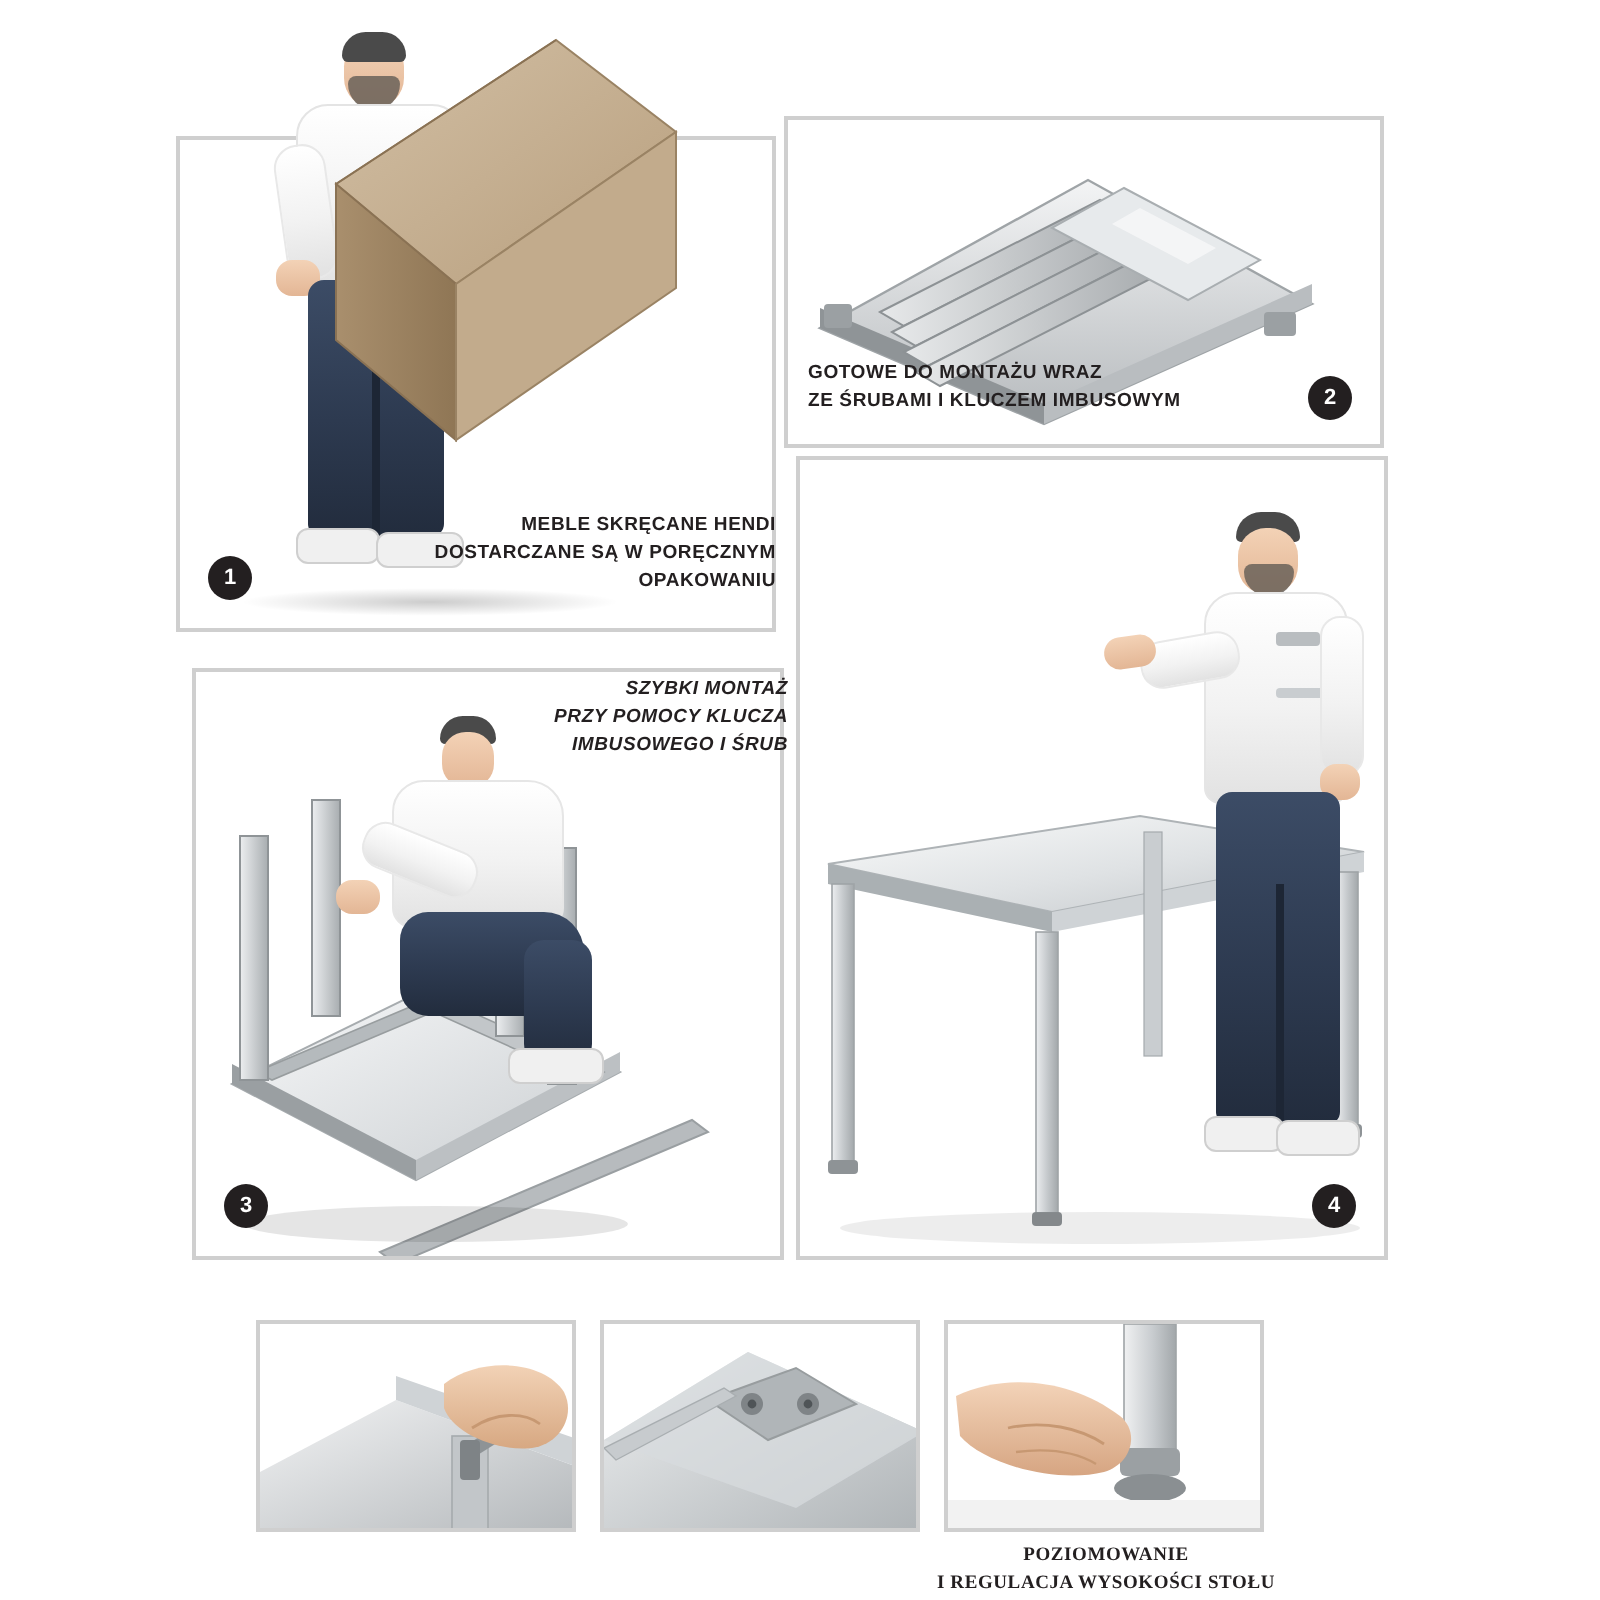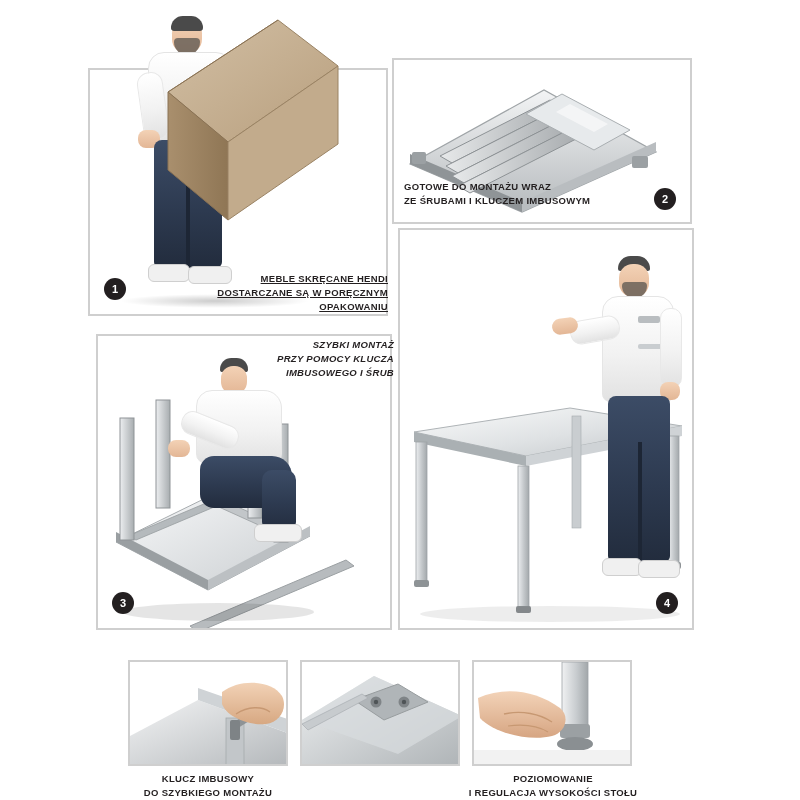--- a/index.html
+++ b/index.html
@@ -116,21 +116,21 @@
             <stop offset="1" stop-color="#8f7655"></stop>
         </linearGradient>
       </defs>
       <polygon points="18,78 128,6 188,52 78,128" fill="url(#cart1)" stroke="#9a8364" stroke-width="1"></polygon>
       <polygon points="18,78 78,128 78,206 18,156" fill="url(#cart2)" stroke="#8a7254" stroke-width="1"></polygon>
       <polygon points="78,128 188,52 188,130 78,206" fill="#c2ab8c" stroke="#9a8364" stroke-width="1"></polygon>
       <line x1="18" y1="78" x2="128" y2="6" stroke="#8a7254" stroke-width="1"></line>
     </svg>
   </div>
 
-  <div class="caption right" style="left:200px;top:272px;width:188px;text-decoration:underline;">MEBLE SKRĘCANE HENDI
+  <div class="caption right" style="left:200px;top:256px;width:188px;">MEBLE SKRĘCANE HENDI
 DOSTARCZANE SĄ W PORĘCZNYM
 OPAKOWANIU</div>
 
   <div class="panel" style="left:392px;top:58px;width:300px;height:166px;">
     <div class="art">
       <svg viewBox="0 0 300 166" width="300" height="166">
         <defs>
           <linearGradient id="st1" x1="0" y1="0" x2="0" y2="1">
             <stop offset="0" stop-color="#f3f4f5"></stop>
               <stop offset="1" stop-color="#b6babd"></stop>
@@ -289,22 +289,20 @@
       <polygon points="68,38 160,72 160,58 68,26" fill="#cfd3d6"></polygon>
       <rect x="96" y="56" width="18" height="50" fill="#c2c6c9" stroke="#a5aaad" stroke-width=".8"></rect>
 
       <path d="M104 60 L136 40 L140 46 L108 66 Z" fill="#8e9396"></path>
       <rect x="100" y="58" width="10" height="20" rx="2" fill="#7e8386"></rect>
 
       <path d="M92 30 C110 16 142 18 152 34 C158 46 150 60 136 62 C118 64 96 54 92 42 Z" fill="url(#sk1)"></path>
       <path d="M106 52 C118 44 132 44 140 50" stroke="#c79872" stroke-width="1.4" fill="none"></path>
     </svg>
   </div>
-  <div class="caption center" style="left:128px;top:772px;width:160px;">KLUCZ IMBUSOWY
-DO SZYBKIEGO MONTAŻU</div>
 
   <div class="strip" style="left:300px;top:660px;width:160px;height:106px;">
     <svg viewBox="0 0 160 106" width="160" height="106">
       <defs>
         <linearGradient id="d2s" x1="0" y1="0" x2="1" y2="1">
           <stop offset="0" stop-color="#eef0f1"></stop>
             <stop offset="1" stop-color="#aeb3b6"></stop>
         </linearGradient>
       </defs>
       <rect x="0" y="0" width="160" height="106" fill="#ffffff"></rect>
@@ -338,16 +336,16 @@
       <rect x="88" y="0" width="26" height="70" fill="url(#d3l)" stroke="#9fa4a7" stroke-width=".8"></rect>
       <rect x="86" y="62" width="30" height="14" rx="3" fill="#9ba0a3"></rect>
       <ellipse cx="101" cy="82" rx="18" ry="7" fill="#8a8f92"></ellipse>
 
       <path d="M4 36 C30 24 62 28 86 46 C96 54 92 70 78 74 C54 80 18 70 6 56 Z" fill="url(#sk3)"></path>
       <path d="M30 52 C48 48 66 52 78 60" stroke="#c79872" stroke-width="1.4" fill="none"></path>
       <path d="M34 64 C50 62 64 64 74 70" stroke="#c79872" stroke-width="1.2" fill="none"></path>
       <rect x="0" y="88" width="160" height="18" fill="#f2f2f2"></rect>
     </svg>
   </div>
-  <div class="caption center" style="left:468px;top:772px;width:170px;">POZIOMOWANIE
+  <div class="caption center" style="left:468px;top:772px;width:170px;font-family:Liberation Serif, serif;">POZIOMOWANIE
 I REGULACJA WYSOKOŚCI STOŁU</div>
 
 </div>
 
 </body></html>

